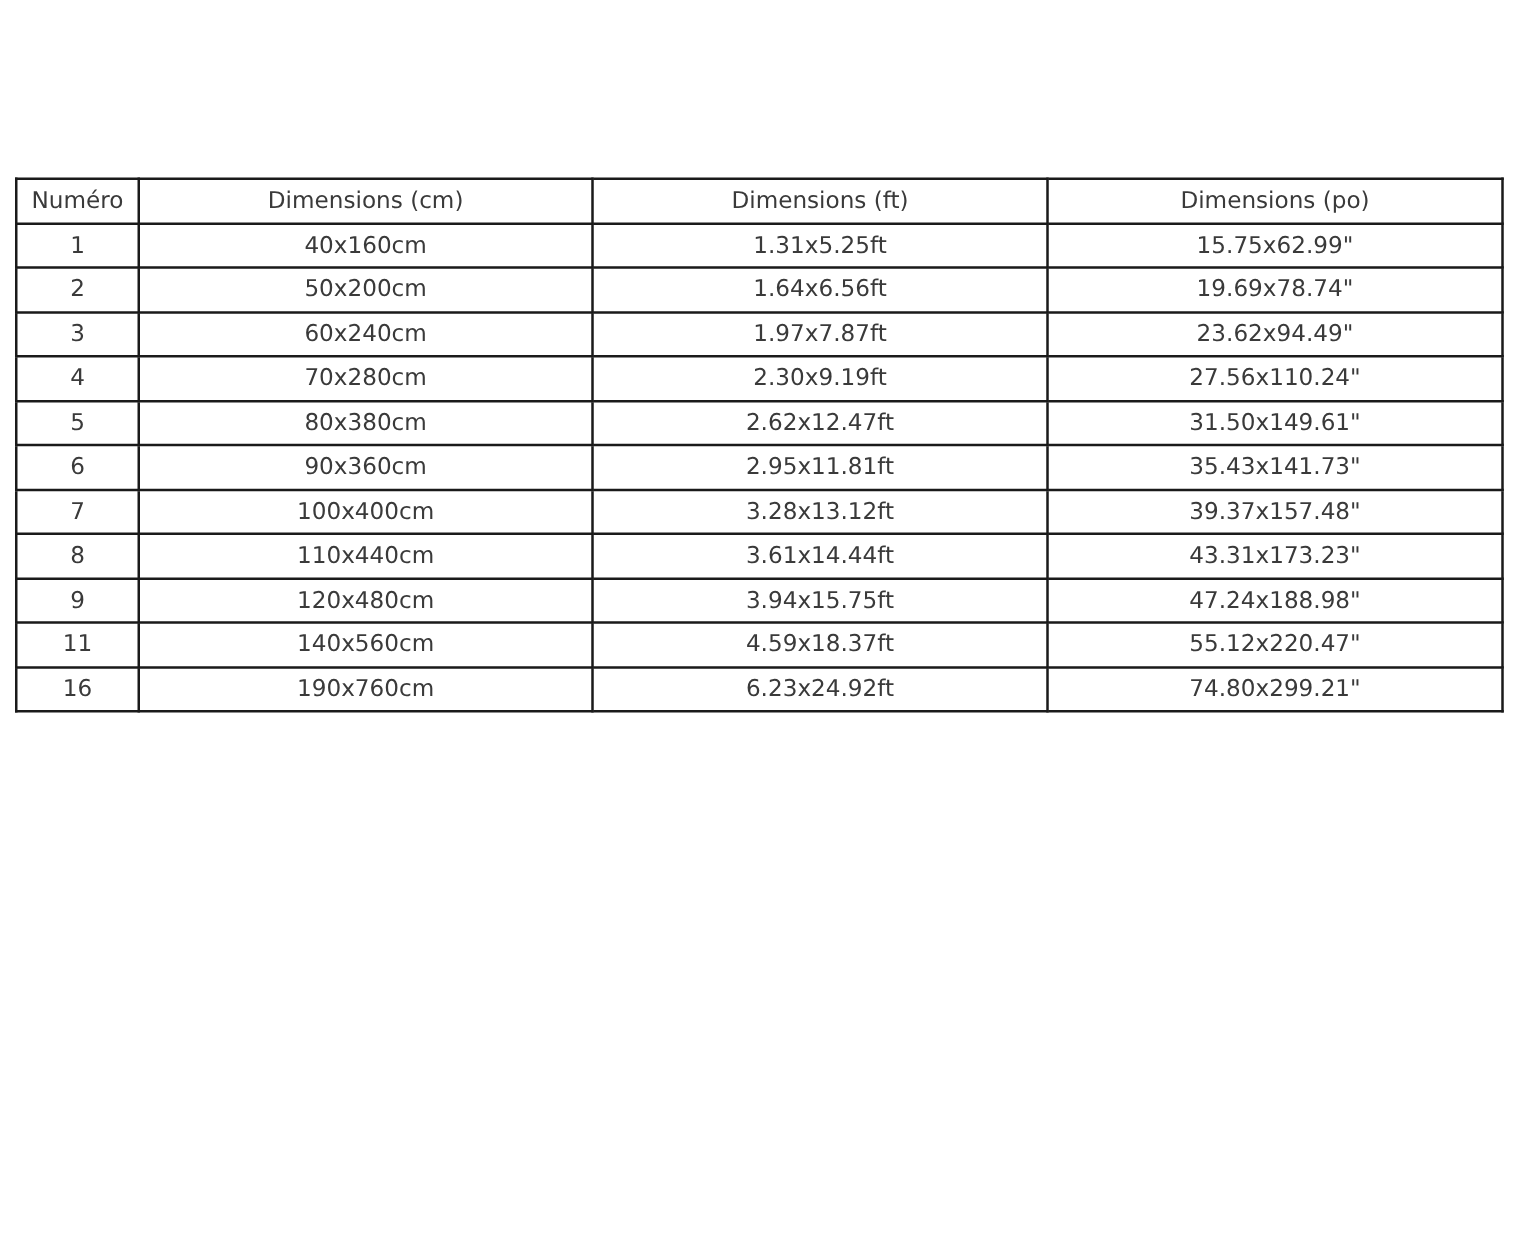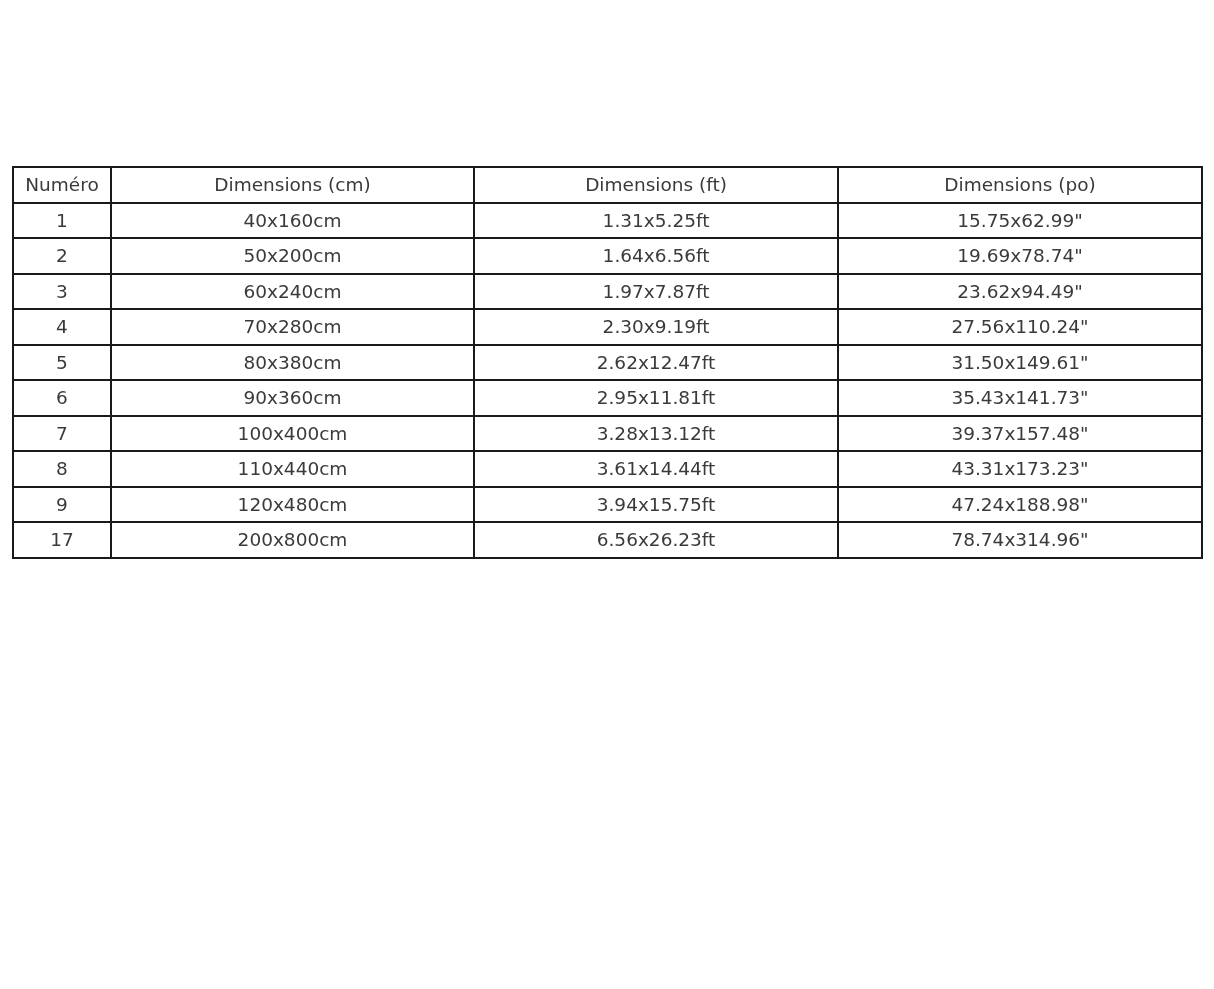--- a/index.html
+++ b/index.html
@@ -9,21 +9,21 @@
   }
   body {
     width: 1214px;
     height: 989px;
     position: relative;
     font-family: "DejaVu Sans", "Liberation Sans", sans-serif;
   }
   .size-table {
     position: absolute;
     left: 12px;
-    top: 166px;
+    top: 142px;
     border-collapse: collapse;
     table-layout: fixed;
     width: 1189px;
   }
   .size-table th,
   .size-table td {
     border: 2px solid #1a1a1a;
     height: 33.5px;
     padding: 0;
     text-align: center;
@@ -107,19 +107,25 @@
         <td>3.61x14.44ft</td>
         <td>43.31x173.23"</td>
       </tr>
       <tr>
         <td>9</td>
         <td>120x480cm</td>
         <td>3.94x15.75ft</td>
         <td>47.24x188.98"</td>
       </tr>
       <tr>
-        <td>17</td>
-        <td>200x800cm</td>
-        <td>6.56x26.23ft</td>
-        <td>78.74x314.96"</td>
+        <td>11</td>
+        <td>140x560cm</td>
+        <td>4.59x18.37ft</td>
+        <td>55.12x220.47"</td>
+      </tr>
+      <tr>
+        <td>16</td>
+        <td>190x760cm</td>
+        <td>6.23x24.92ft</td>
+        <td>74.80x299.21"</td>
       </tr>
     </tbody>
 </table>
 
 </body></html>

